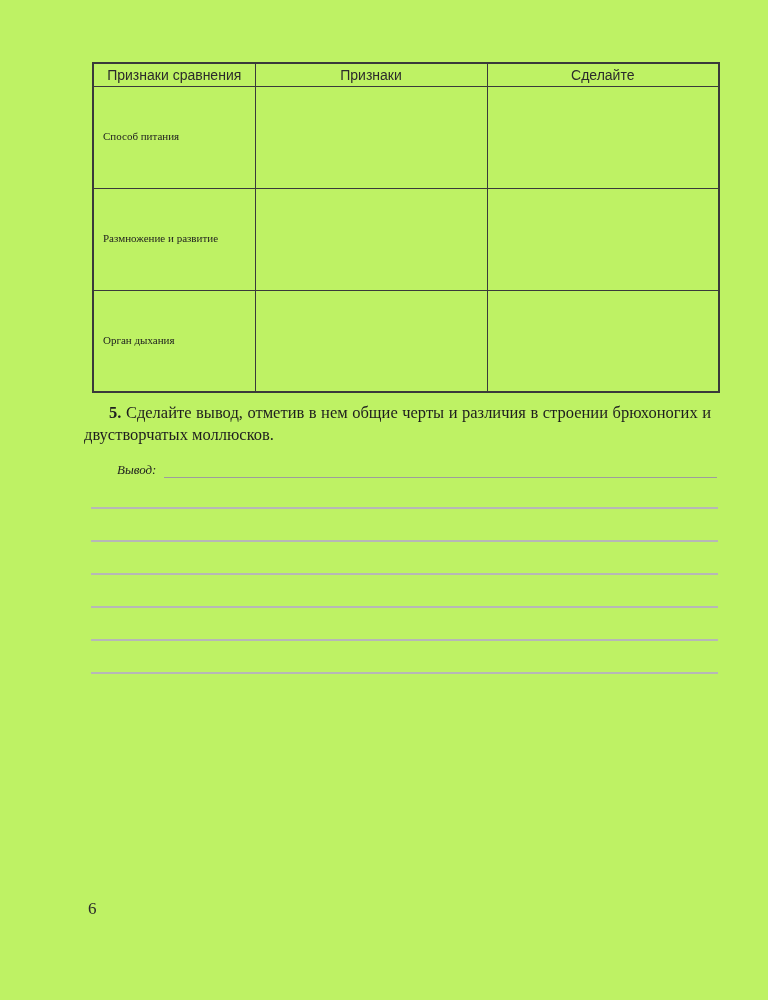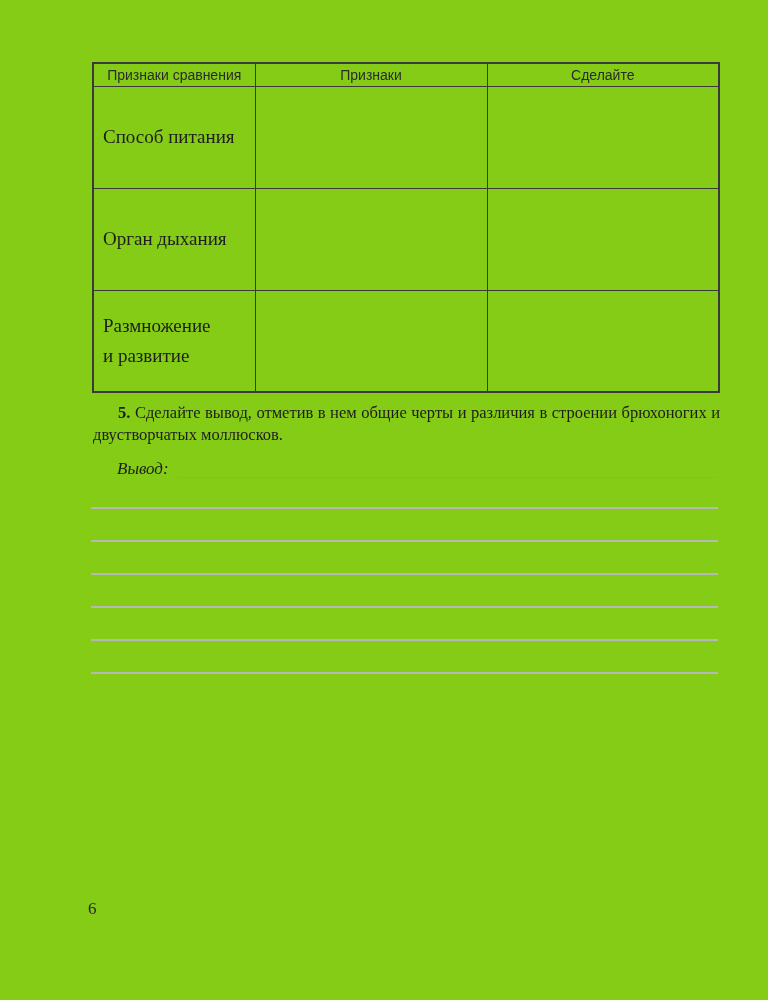--- a/index.html
+++ b/index.html
@@ -1,21 +1,21 @@
 <!DOCTYPE html>
 <html><head>
 <meta charset="utf-8">
 <style>
   * { margin: 0; padding: 0; box-sizing: border-box; }
   html, body { background: #fff; }
   .sheet {
     position: relative;
     width: 768px;
     height: 1000px;
-    background: #84cc16;
+    background: #bef264;
     font-family: "Liberation Serif", "DejaVu Serif", serif;
     color: #1e1e1e;
     overflow: hidden;
   }
 
   
   table.cmp {
     position: absolute;
     left: 92px;
     top: 62px;
@@ -33,51 +33,51 @@
     font-size: 14px;
     color: #2b2b2b;
     height: 23px;
     text-align: center;
     vertical-align: middle;
     padding: 1px 4px;
   }
   table.cmp td {
     height: 102px;
     vertical-align: middle;
-    font-size: 19px;
+    font-size: 11px;
     padding: 4px 10px 4px 9px;
     line-height: 1.55;
   }
   .col-label { width: 162px; }
   .col-a     { width: 232px; }
   .col-b     { width: 232px; }
 
   
   .task {
     position: absolute;
-    left: 93px;
+    left: 84px;
     top: 402px;
     width: 627px;
     font-size: 16.5px;
     line-height: 22px;
     text-align: justify;
     text-indent: 25px;
     color: #1e1e1e;
   }
   .task b { font-weight: 700; }
 
   
   .conclusion-row {
     position: absolute;
     left: 117px;
     top: 459px;
     width: 600px;
     display: flex;
-    align-items: flex-start;
-    font-size: 17px;
+    align-items: flex-end;
+    font-size: 13px;
   }
   .conclusion-label {
     font-style: italic;
     white-space: nowrap;
     padding-right: 8px;
   }
   .conclusion-line {
     flex: 1 1 auto;
     border-bottom: 1.5px solid #9d9d9d;
     height: 19px;
@@ -122,26 +122,26 @@
         <th>Сделайте</th>
       </tr>
     </thead>
     <tbody>
       <tr>
         <td>Способ питания</td>
         <td></td>
         <td></td>
       </tr>
       <tr>
-        <td>Орган дыхания</td>
+        <td>Размножение и&nbsp;развитие</td>
         <td></td>
         <td></td>
       </tr>
       <tr>
-        <td>Размножение и&nbsp;развитие</td>
+        <td>Орган дыхания</td>
         <td></td>
         <td></td>
       </tr>
     </tbody>
   </table>
 
   <p class="task"><b>5.</b><span> Сделайте вывод, отметив в нем общие черты и различия в строении брюхо­ногих и двустворчатых моллюсков.</span></p>
 
   <div class="conclusion-row">
     <span class="conclusion-label">Вывод:</span>

